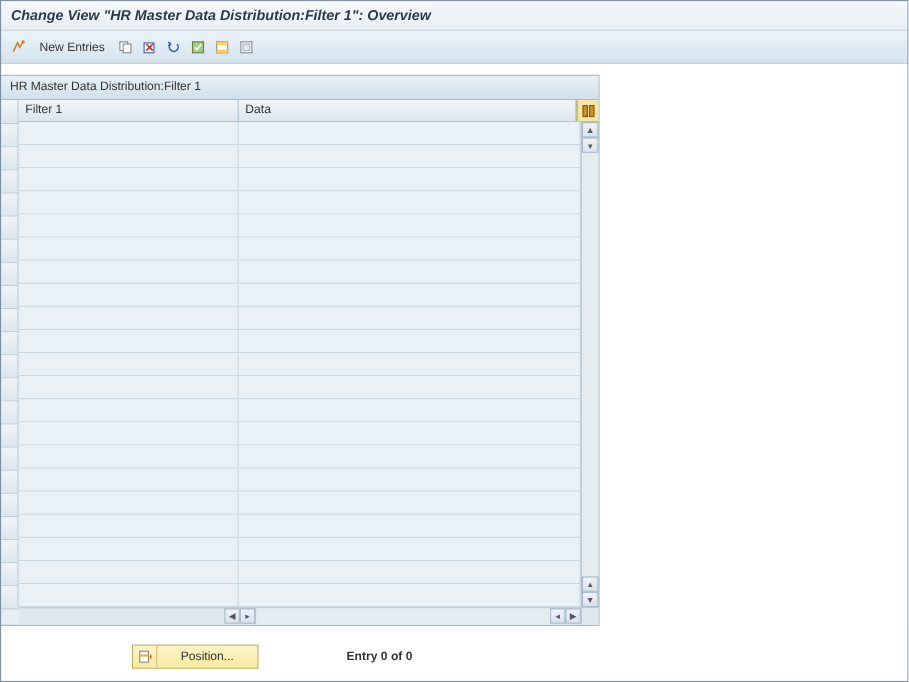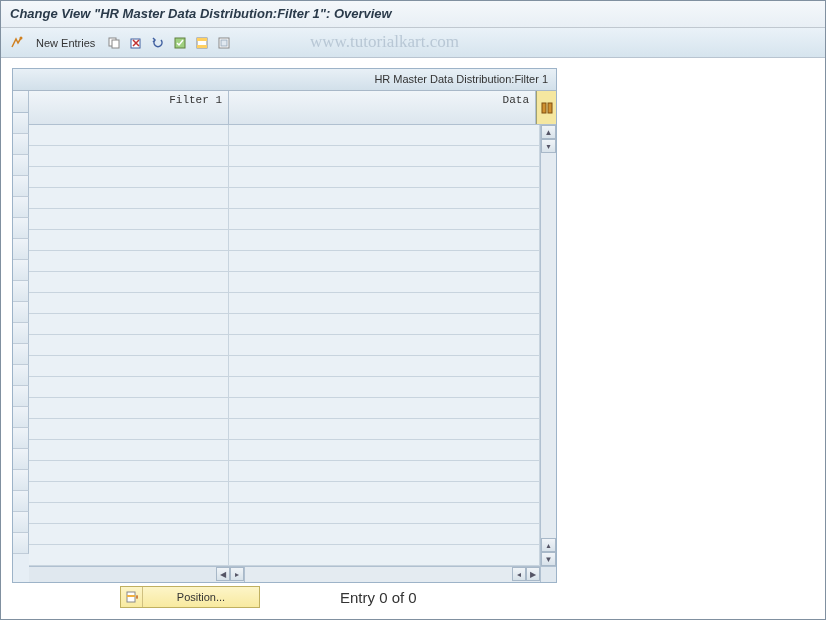--- a/index.html
+++ b/index.html
@@ -53,24 +53,23 @@
     .watermark {
       position: absolute;
       left: 310px;
       top: 4px;
       font-size: 17px;
       color: rgba(180, 195, 210, 0.9);
       font-family: Georgia, serif;
       pointer-events: none;
     }
     .main-area {
-      padding: 10px 12px;
+      padding: 10px 0;
       background: #fff;
       height: calc(100% - 58px - 50px);
-      text-align: right;
     }
     .table-container {
       width: 545px;
       border: 1px solid #9db3c8;
       background: #e6eef5;
     }
     .grid-title {
       background: linear-gradient(to bottom, #e8f0f6 0%, #d2e0ea 100%);
       border-bottom: 1px solid #a8b8c8;
       padding: 4px 8px;
@@ -95,24 +94,23 @@
       height: 21px;
       background: linear-gradient(to bottom, #eef3f8 0%, #dde7ef 100%);
       border-bottom: 1px solid #c0ccd8;
       border-right: 1px solid #b0c0d0;
     }
     .grid-main {
       flex: 1;
     }
     .grid-headers {
       display: flex;
-      height: 34px;
+      height: 20px;
       background: linear-gradient(to bottom, #f0f5f9 0%, #dce6ee 100%);
       border-bottom: 1px solid #b0c0d0;
-      font-family: Liberation Mono, monospace;
     }
     .col-header {
       padding: 3px 6px;
       border-right: 1px solid #b0c0d0;
       font-size: 11px;
       color: #333;
     }
     .col-filter { width: 200px; }
     .col-text { flex: 1; }
     .col-config {
@@ -169,41 +167,41 @@
       position: absolute;
       bottom: 12px;
       left: 0;
       width: 100%;
       padding: 0 120px;
       display: flex;
       align-items: center;
       gap: 80px;
     }
     .position-btn {
-      width: 140px;
+      width: 115px;
       height: 22px;
       background: linear-gradient(to bottom, #fdf5c8 0%, #f8eaa0 100%);
       border: 1px solid #c0b060;
       display: flex;
       align-items: center;
       cursor: pointer;
       font-size: 11px;
       color: #333;
       padding: 0;
     }
     .position-icon-box {
       width: 22px;
       height: 100%;
       border-right: 1px solid #d0c080;
       display: flex;
       align-items: center;
       justify-content: center;
     }
     .position-label { flex: 1; text-align: center; }
-    .entry-text { font-size: 15px; color: #333; }
+    .entry-text { font-size: 11px; color: #333; font-weight: bold; }
     .outer-border {
       border: 1px solid #8090a0;
       width: 826px;
       height: 620px;
       position: absolute;
       top: 0; left: 0;
       pointer-events: none;
     }
   </style>
 </head>
@@ -250,21 +248,20 @@
         <rect x="2" y="2" width="10" height="3" fill="#ffd060"></rect>
         <rect x="2" y="9" width="10" height="3" fill="#ffd060"></rect>
       </svg>
   </span>
   <span class="toolbar-btn">
     <svg width="14" height="14" viewBox="0 0 14 14">
         <rect x="2" y="2" width="10" height="10" fill="#fff" stroke="#888"></rect>
         <rect x="4" y="4" width="6" height="6" fill="#e0e8f0" stroke="#a0b0c0"></rect>
       </svg>
   </span>
-  <span class="watermark">www.tutorialkart.com</span>
 </div>
 
 <div class="main-area">
   <div class="table-container">
     <div class="grid-title">HR Master Data Distribution:Filter 1</div>
     <div class="grid-wrapper">
       <div class="row-selector-col">
         <div class="row-sel-header"></div>
         <div id="row-selectors">
             <div class="row-sel-cell"></div>

